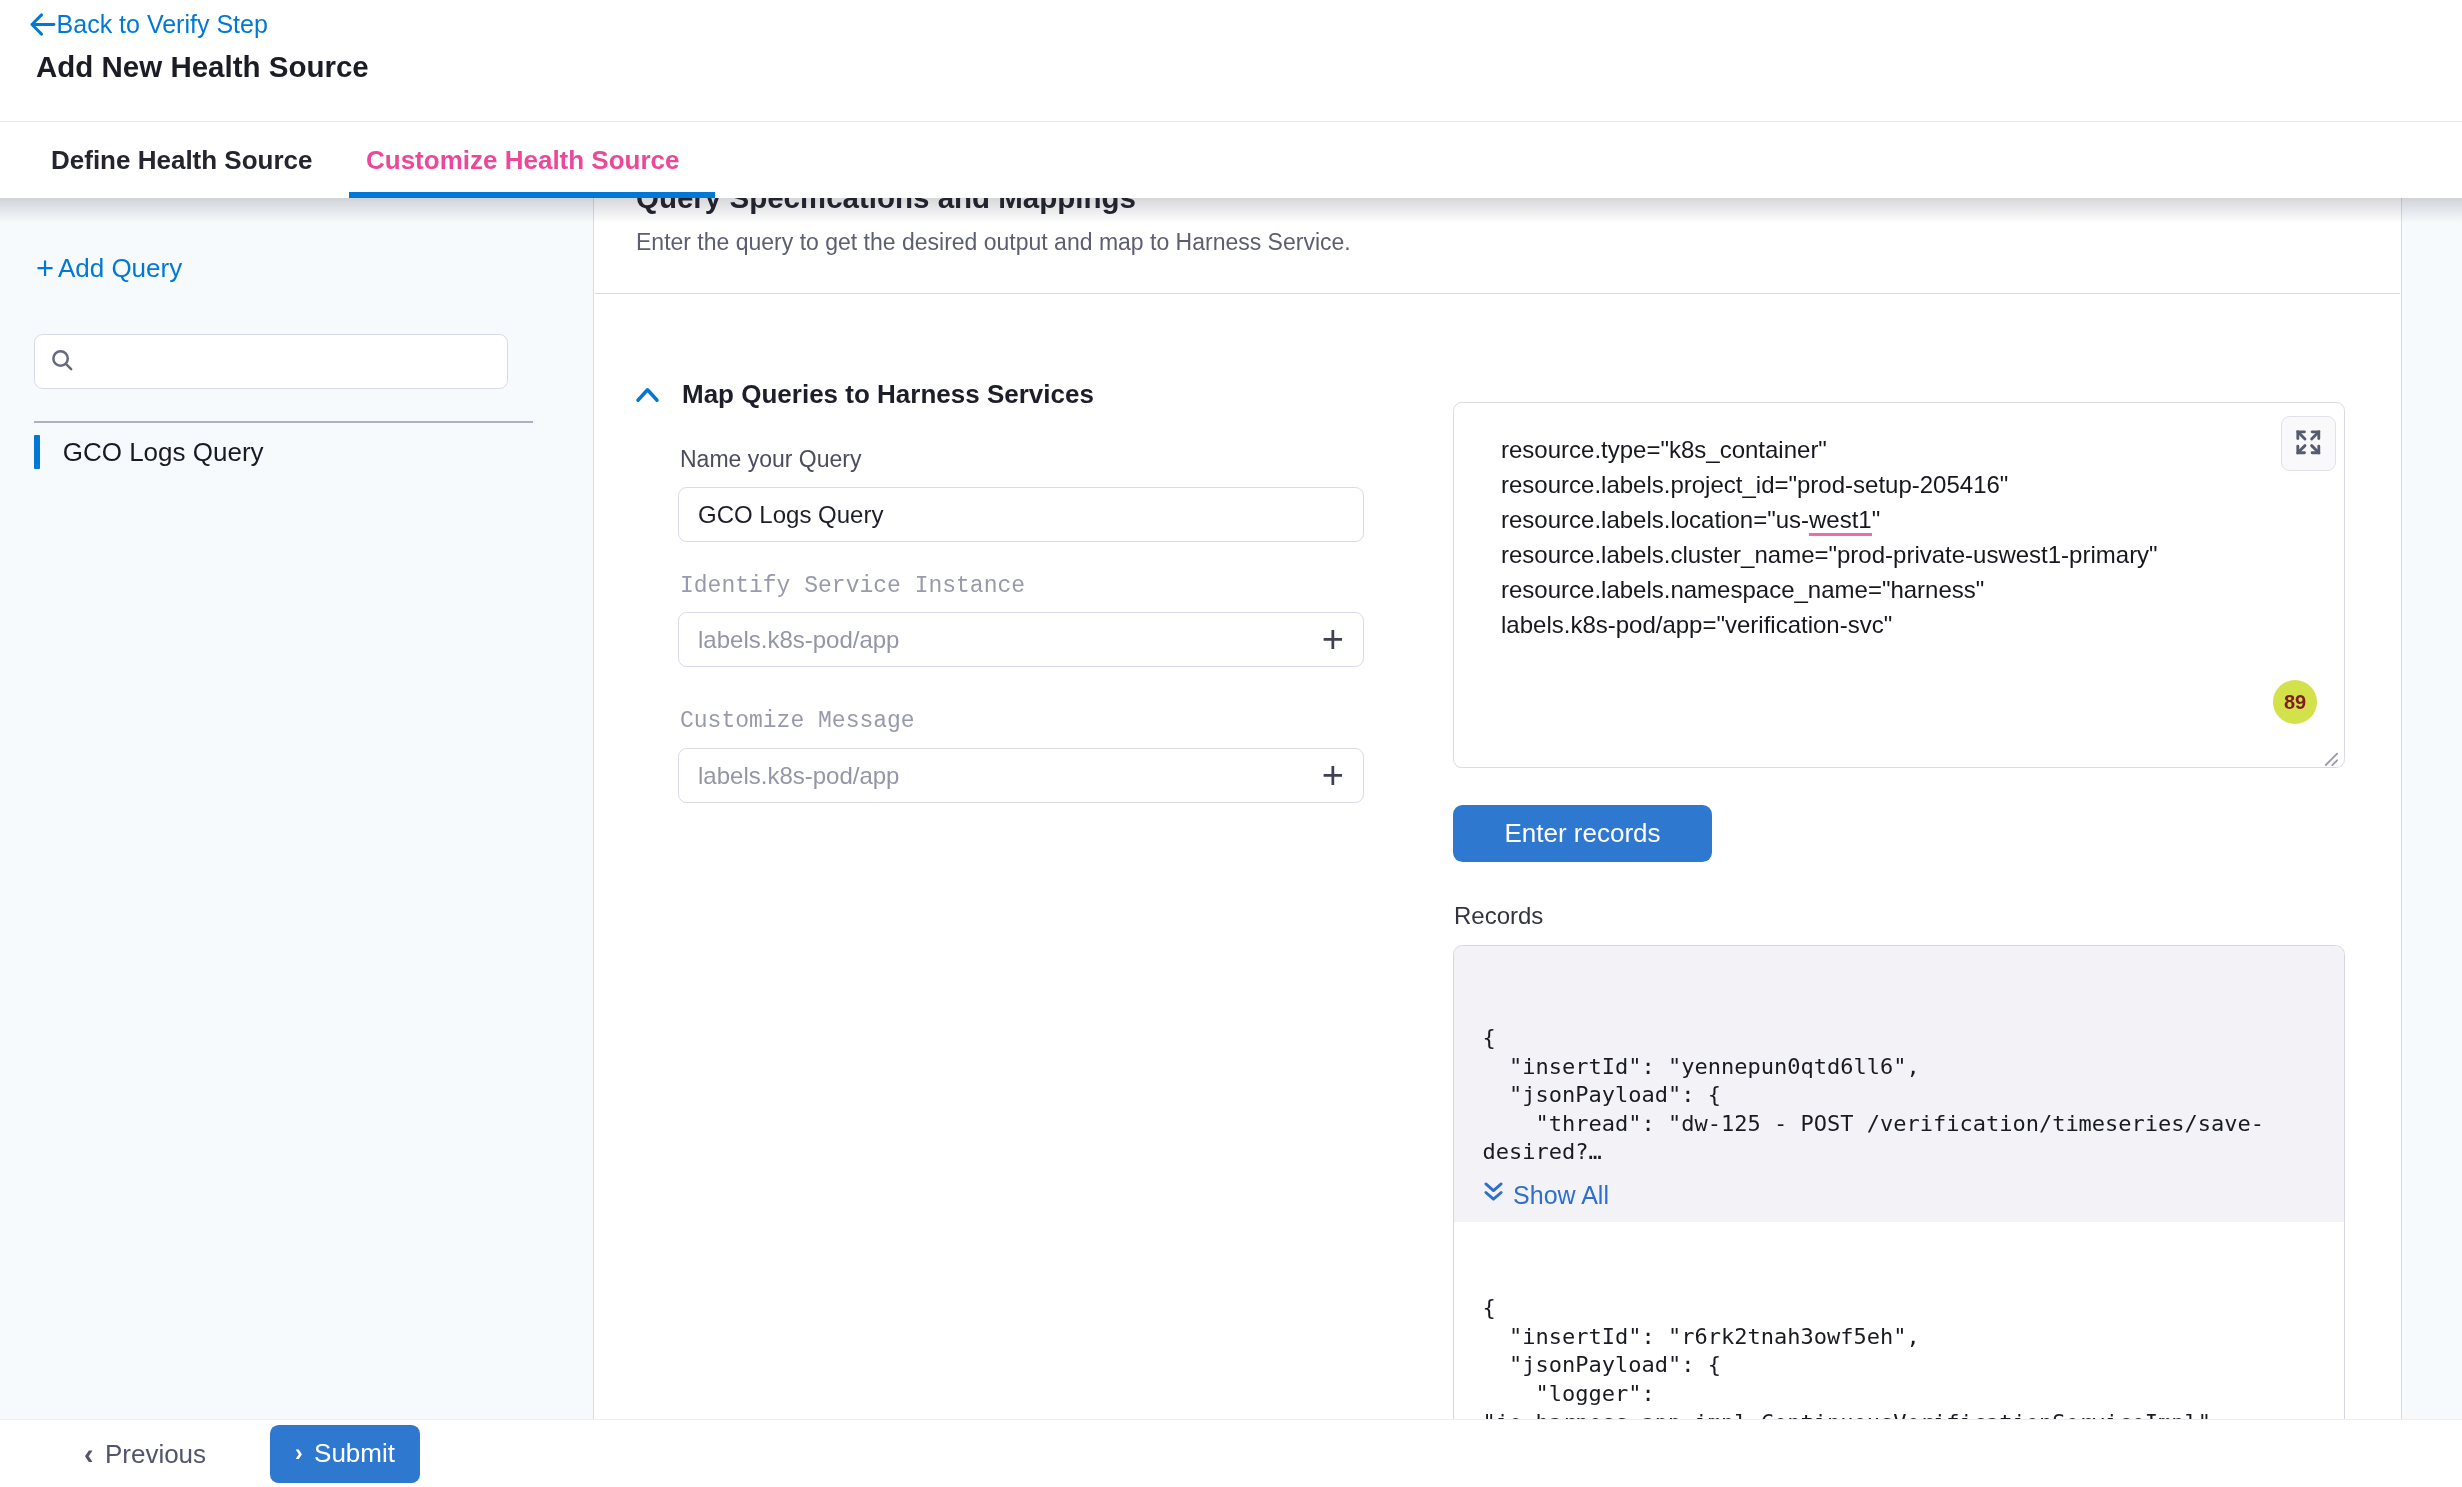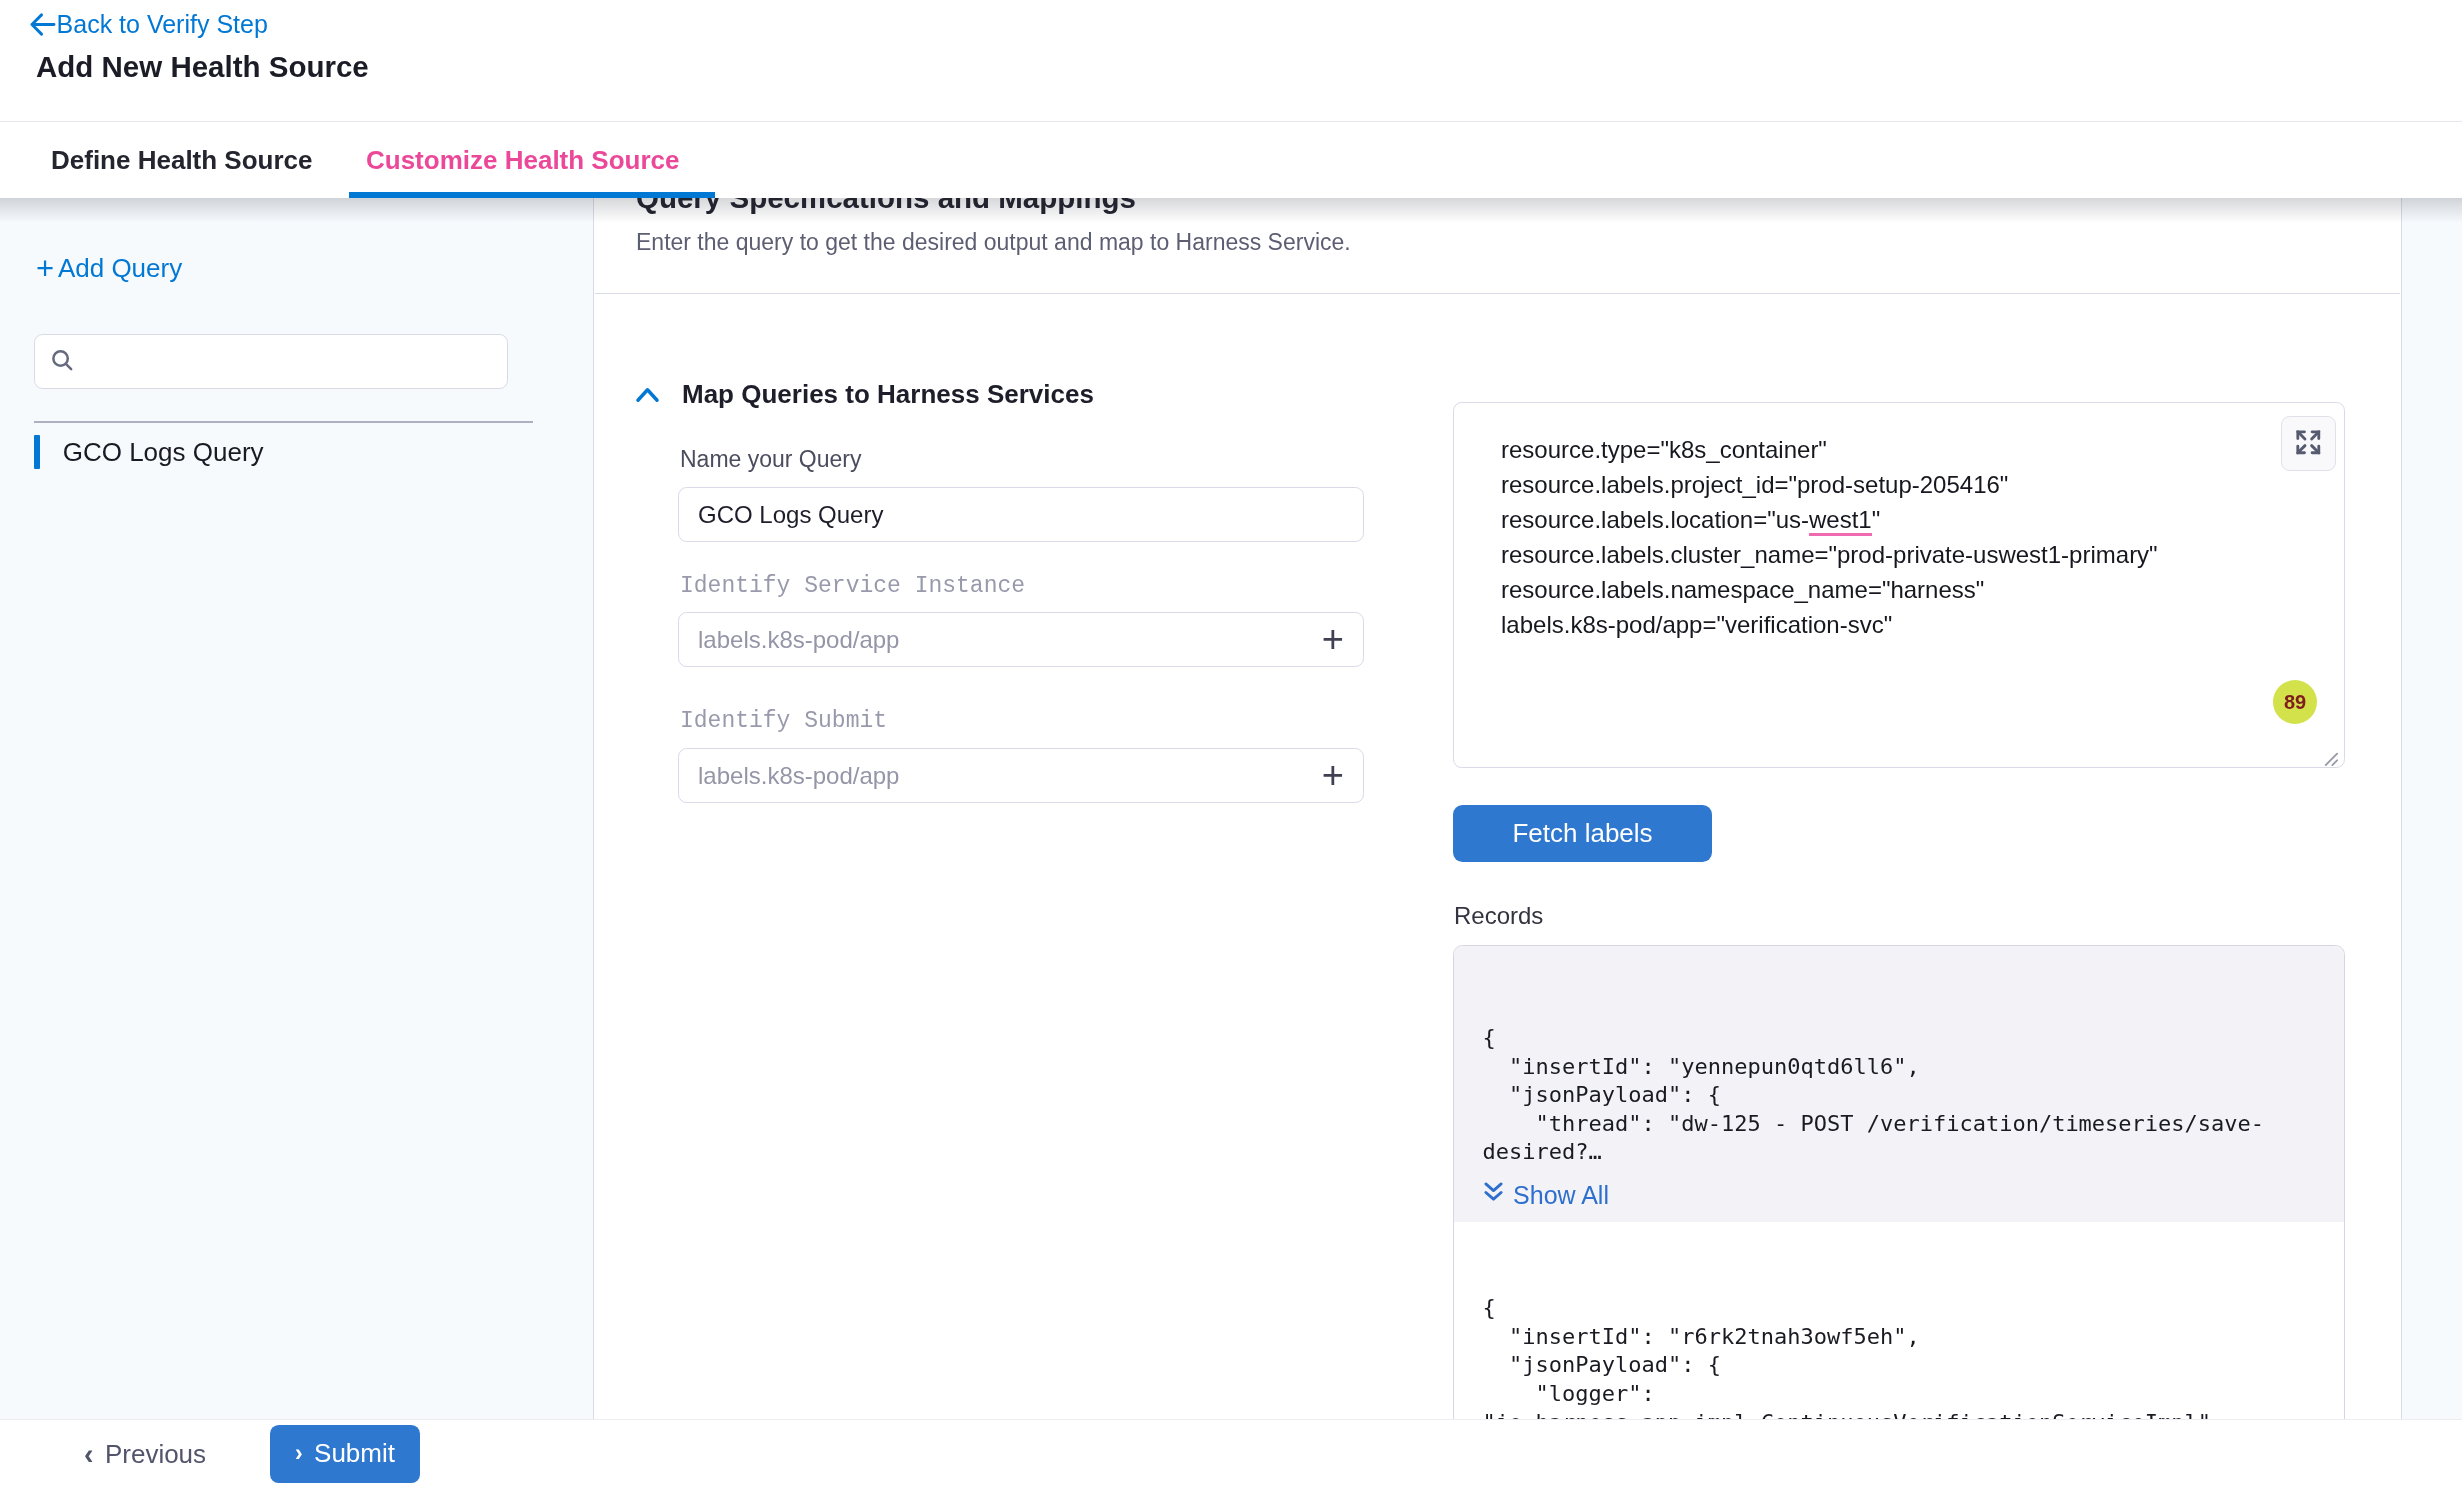--- a/index.html
+++ b/index.html
@@ -143,21 +143,21 @@
 <div class="fld" style="top:487px;">
   <input type="text" value="GCO Logs Query" style="">
 </div>
 
 <div class="field-label lbl-gray" style="left:680px;top:573px;">Identify Service Instance</div>
 <div class="fld" style="top:612px;">
   <input type="text" class="gray-val" value="labels.k8s-pod/app" style="">
   <span class="plus-btn">+</span>
 </div>
 
-<div class="field-label lbl-gray" style="left:680px;top:708px;">Identify Submit</div>
+<div class="field-label lbl-gray" style="left:680px;top:708px;">Customize Message</div>
 <div class="fld" style="top:748px;">
   <input type="text" class="gray-val" value="labels.k8s-pod/app" style="">
   <span class="plus-btn">+</span>
 </div>
 
 <div class="col-label" style="top:354px;margin-top:44px;">Query</div>
 
 <div class="query-box">
   <div class="query-line">resource.type="k8s_container"</div>
   <div class="query-line">resource.labels.project_id="prod-setup-205416"</div>
@@ -183,21 +183,21 @@
 </div>
 
 <div class="char-badge">89</div>
 
 <div class="resize-handle">
   <svg width="19" height="19" viewBox="0 0 20 20">
       <path d="M18 6 L6 18 M18 13 L13 18" stroke="#9a9caa" stroke-width="2" stroke-linecap="round"></path>
     </svg>
 </div>
 
-<button class="fetch-btn">Fetch labels</button>
+<button class="fetch-btn">Enter records</button>
 
 <div class="col-label" style="top:902px;">Records</div>
 
 <div class="records-box">
   <div class="record record-gray">
     <div class="rec-line">{</div>
     <div class="rec-line">  "insertId": "yennepun0qtd6ll6",</div>
     <div class="rec-line">  "jsonPayload": {</div>
     <div class="rec-line">    "thread": "dw-125 - POST /verification/timeseries/save-</div>
     <div class="rec-line">desired?…</div>

